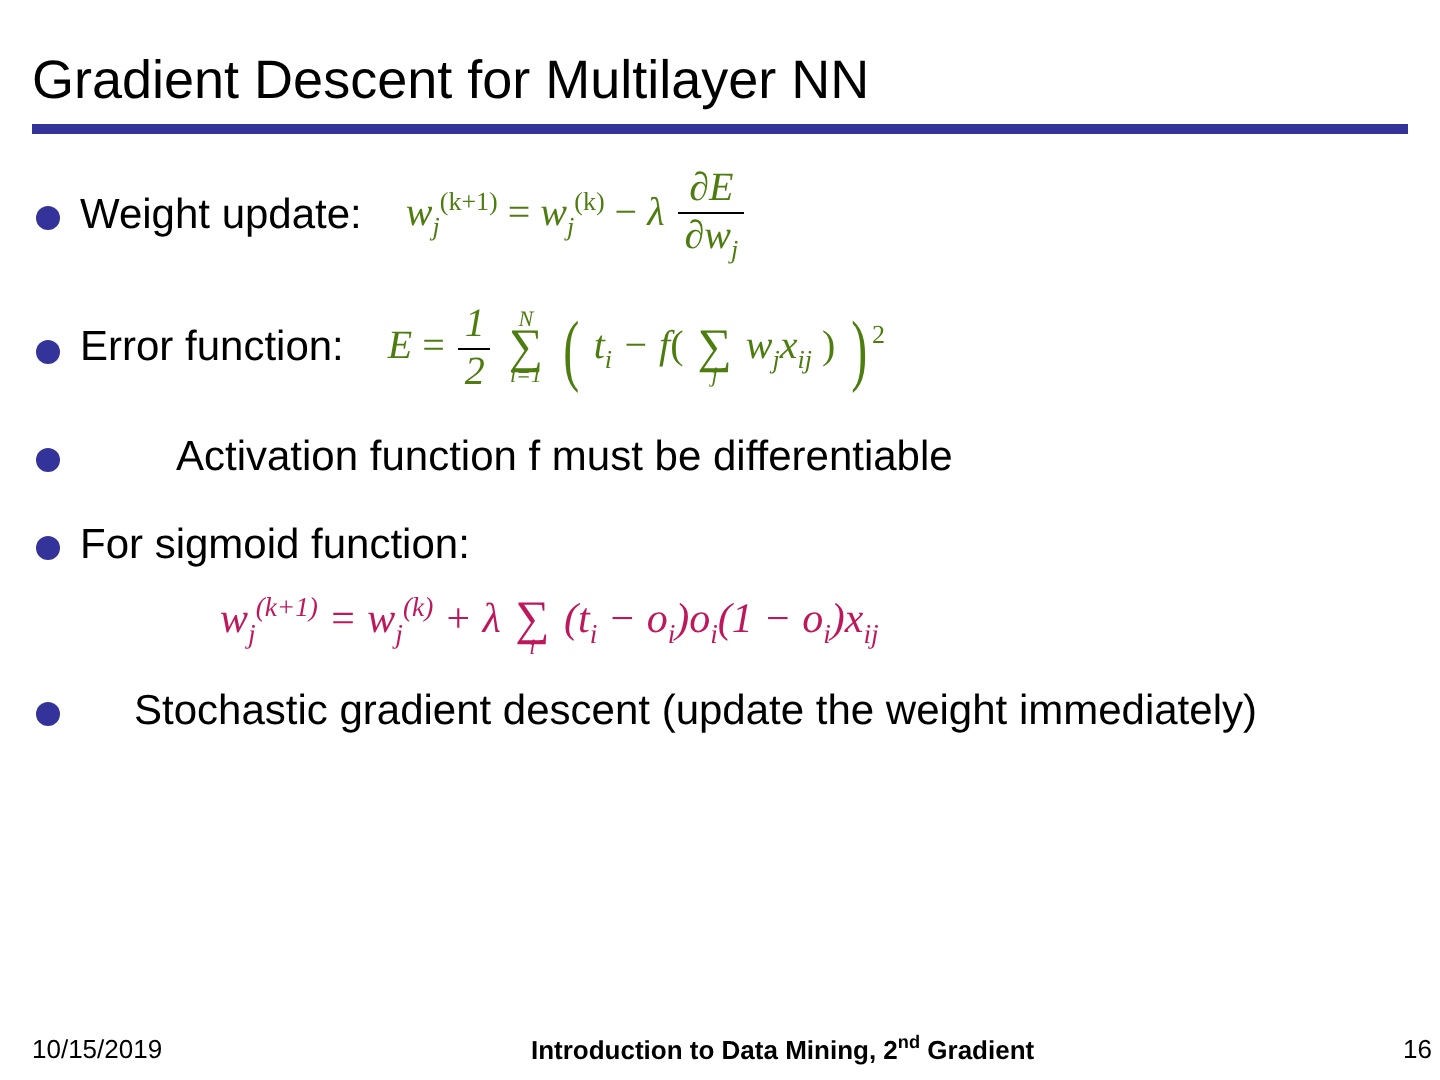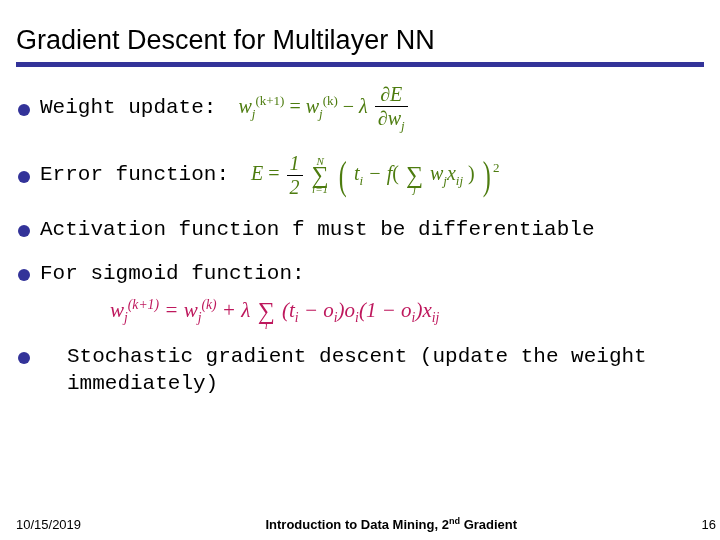--- a/index.html
+++ b/index.html
@@ -35,21 +35,20 @@
     border-radius: 50%;
     background: #333399;
     flex: 0 0 auto;
     margin-right: 10px;
     margin-top: 2px;
   }
   .btext {
     font-size: 21px;
     color: #000;
     line-height: 1.25;
-    font-family: Liberation Mono, monospace;
   }
   .eq {
     font-family: Liberation Serif, serif;
     font-size: 20px;
     color: #4d7c0f;
     font-style: italic;
     margin-left: 22px;
     white-space: nowrap;
   }
   .eq .rom { font-style: normal; }
@@ -125,21 +124,21 @@
       <span class="paren-l">(</span>
       <span>t</span><sub>i</sub>
       <span> − f</span><span class="rom">(</span>
       <span class="sum-block"><span class="lim">&nbsp;</span><span class="sig">∑</span><span class="lim">j</span></span>
       <span>w</span><sub>j</sub><span>x</span><sub>ij</sub>
       <span class="rom">)</span>
       <span class="paren-r">)</span><sup class="rom">2</sup>
     </div>
   </div>
 
-  <div class="row" style="margin-top:2px;">
+  <div class="row" style="margin-top:2px;gap:48px;">
     <div class="bullet"></div>
     <div class="btext">Activation function f must be differentiable</div>
   </div>
 
   <div class="row" style="margin-top:10px; margin-bottom:6px;">
     <div class="bullet"></div>
     <div class="btext">For sigmoid function:</div>
   </div>
 
   <div class="eq-standalone">

